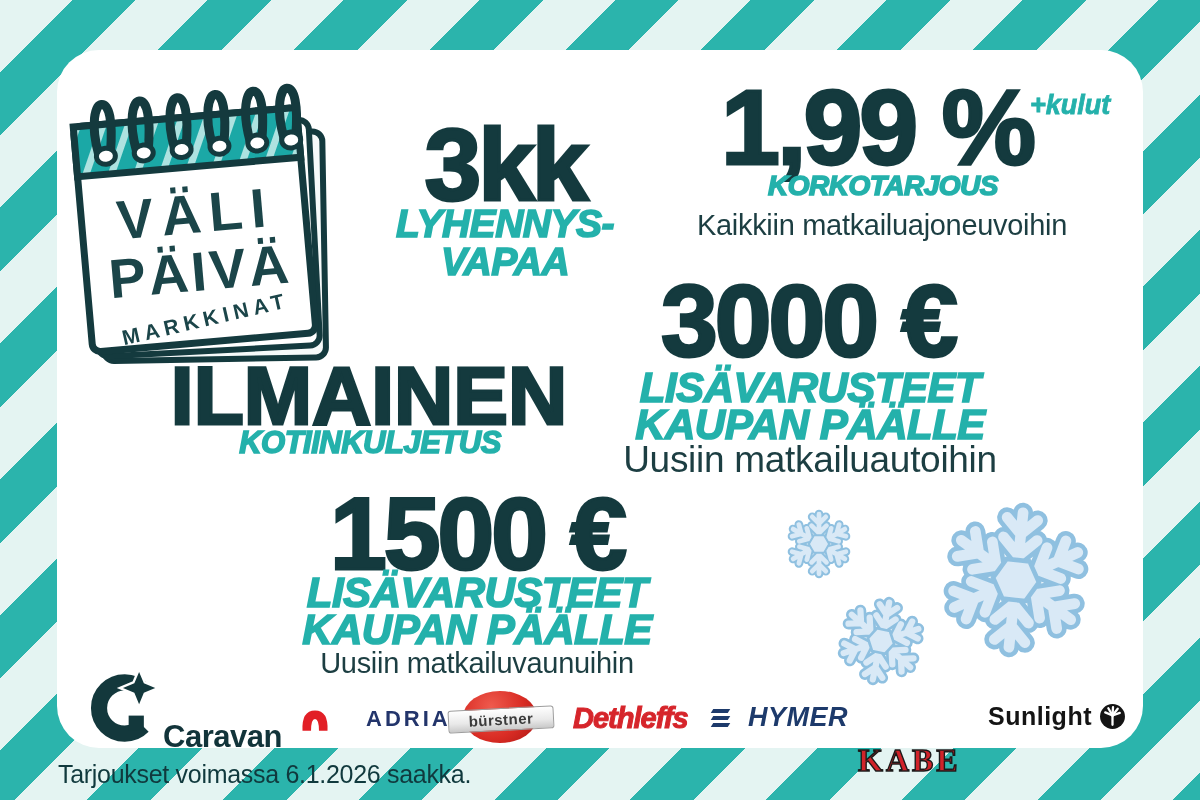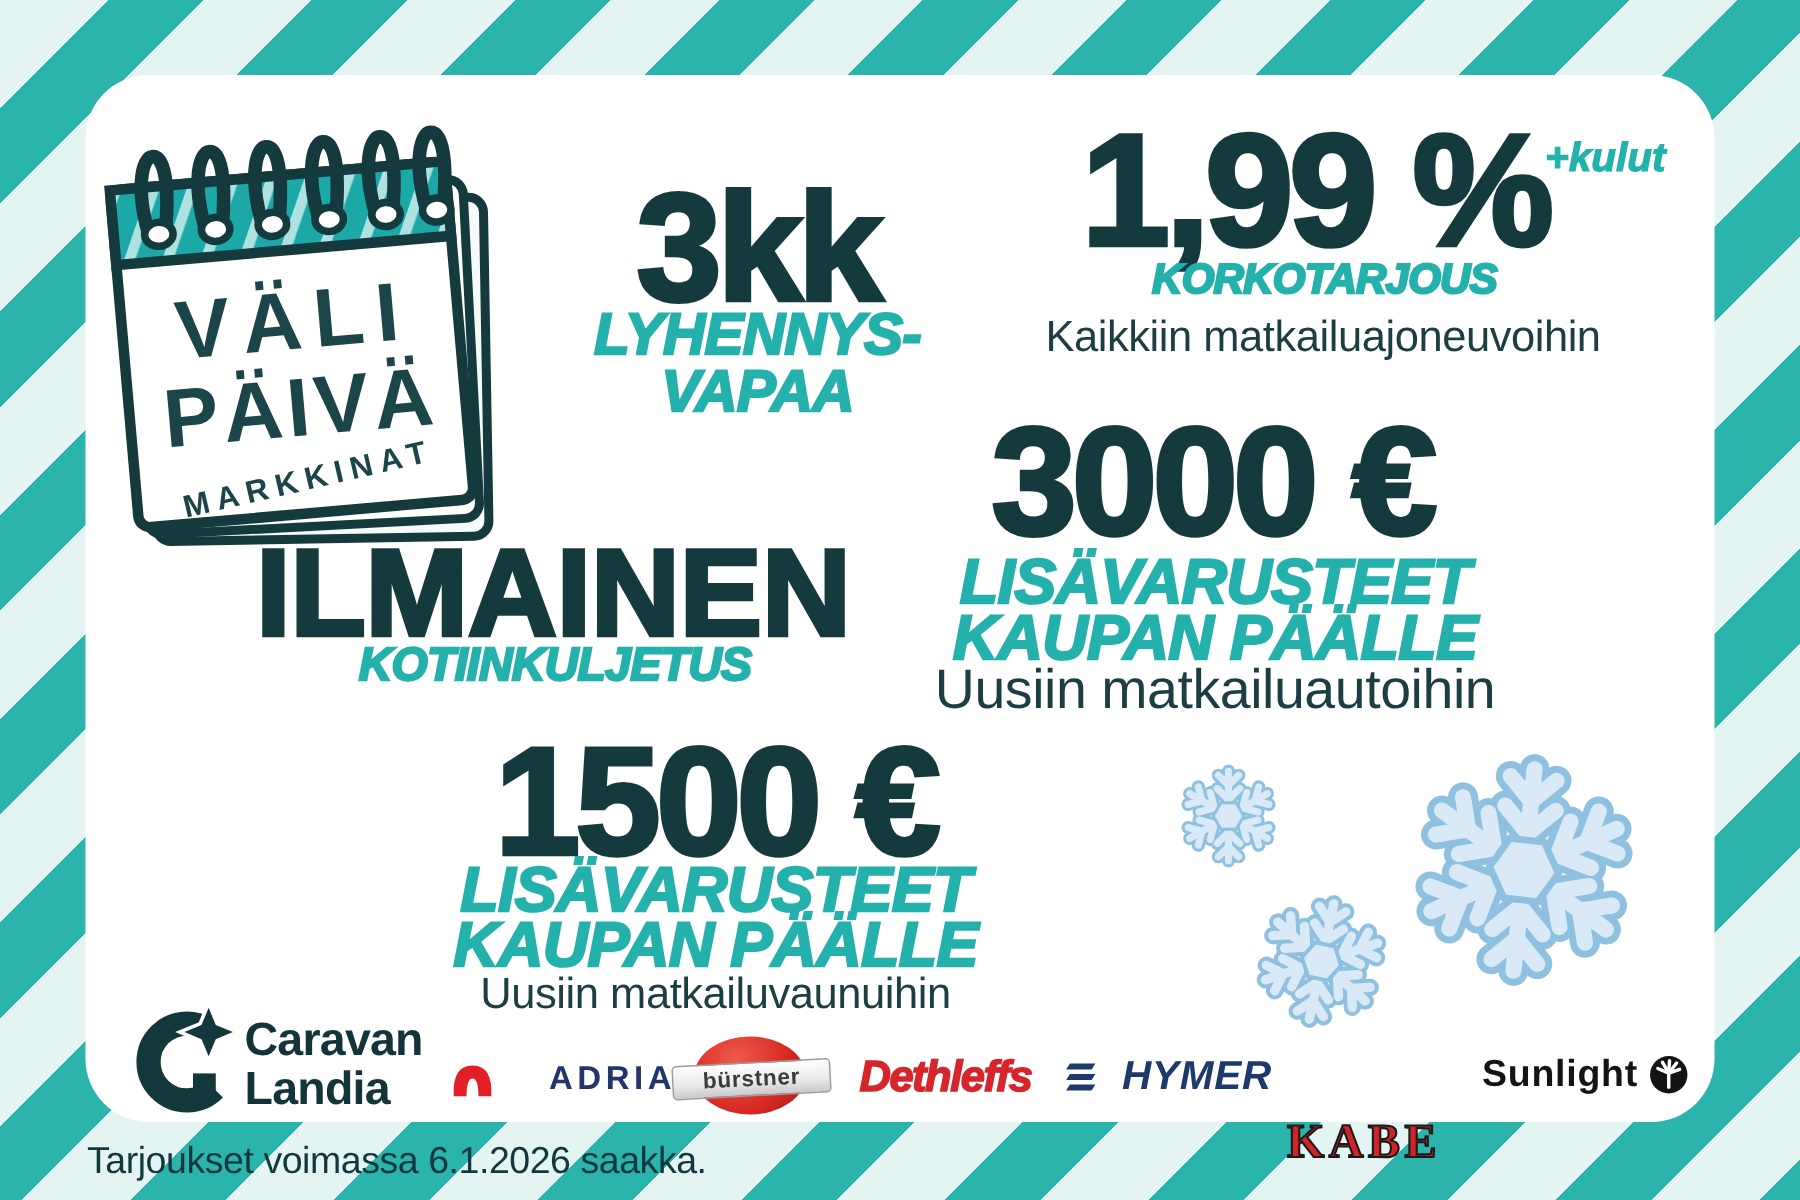--- a/index.html
+++ b/index.html
@@ -20,21 +20,21 @@
   }
   .lab{
     font-style:italic;font-weight:bold;color:#24b1ab;letter-spacing:-0.5px;line-height:1;
     -webkit-text-stroke:1.6px #24b1ab;
   }
   .sub{color:#1c3e42;font-weight:400;line-height:1;letter-spacing:-0.3px;}
   .note{
     font-style:italic;font-weight:bold;color:#24b1ab;line-height:1;
     -webkit-text-stroke:0.8px #24b1ab;
   }
-  .brandtext{font-weight:bold;color:#12343a;font-size:31px;line-height:33px;letter-spacing:-0.5px;}
+  .brandtext{font-weight:bold;color:#12343a;font-size:31px;line-height:33px;letter-spacing:-0.5px;margin-top:44px;}
   .footer{
     font-weight:normal;color:#10393d;font-size:25px;letter-spacing:-0.3px;
   }
   
   .logo{position:absolute;display:flex;align-items:center;gap:8px;}
   .adria-text{font-weight:bold;color:#23356b;font-size:22px;letter-spacing:3px;margin-left:28px;}
   .burstner{position:absolute;width:100px;height:52px;}
   .burstner .ball{
     position:absolute;left:13px;top:0;width:74px;height:52px;border-radius:50%;
     background:radial-gradient(circle at 38% 30%,#ef5a4d 0%,#d92c24 55%,#a91512 100%);

